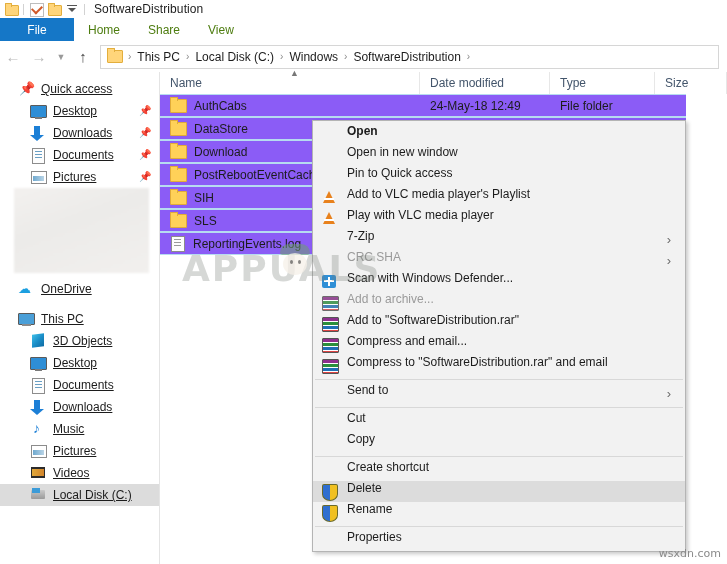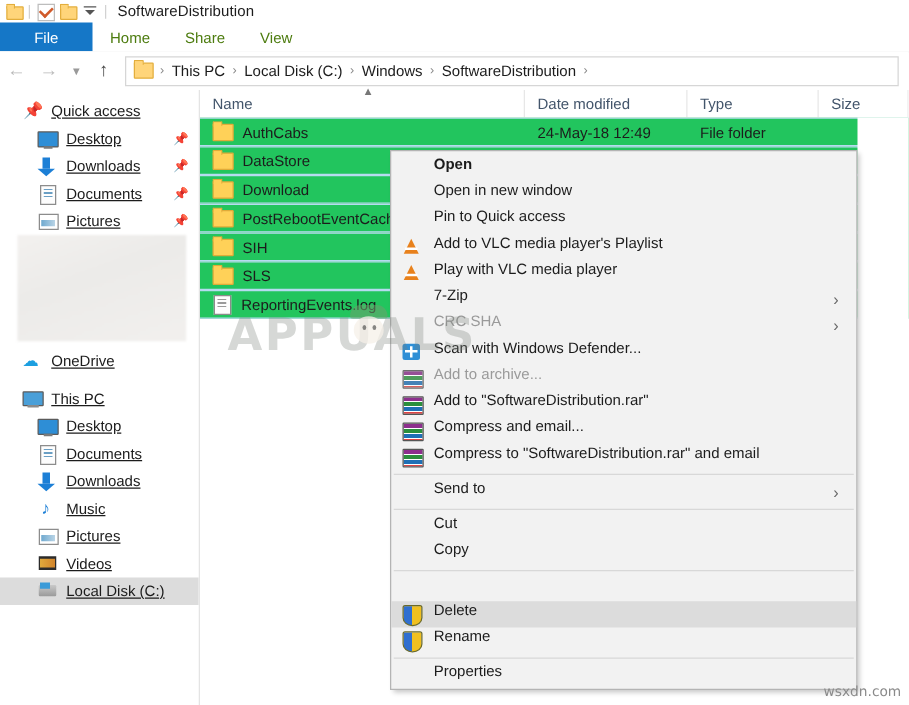--- a/index.html
+++ b/index.html
@@ -158,21 +158,21 @@
 
   
   .filelist {
     position: absolute; left: 160px; top: 94px; width: 567px; height: 470px;
     background: #ffffff; overflow: hidden;
   }
   .frow {
     height: 21px; display: flex; align-items: center;
     font-size: 12px; color: #1c1c1c; position: relative;
   }
-  .frow.selected { background: #22c55e; border-top: 1px solid #b6dbf0; border-bottom: 1px solid #b6dbf0; }
+  .frow.selected { background: #8b5cf6; border-top: 1px solid #b6dbf0; border-bottom: 1px solid #b6dbf0; }
   .fcell-name { width: 260px; display: flex; align-items: center; padding-left: 10px; box-sizing: border-box; }
   .fcell-date { width: 130px; padding-left: 10px; box-sizing: border-box; }
   .fcell-type { width: 105px; padding-left: 10px; box-sizing: border-box; }
   .fcell-size { width: 72px; padding-left: 10px; box-sizing: border-box; text-align: right; padding-right: 8px; }
   .f-folder {
     width: 15px; height: 12px; background: #ffd158; border: 1px solid #e0ab39;
     position: relative; margin-right: 7px; border-radius: 0 1px 1px 1px; flex:none;
   }
   .f-folder:before {
     content:""; position:absolute; left:-1px; top:-3px; width:6px; height:3px;
@@ -381,20 +381,26 @@
     <div style="height:8px"></div>
 
     <div class="navitem" style="padding-left:18px">
       <span class="nav-ico">
           <span class="ico-thispc"></span>
         </span>
       <span class="nav-label">This PC</span>
     </div>
     <div class="navitem" style="padding-left:30px">
       <span class="nav-ico">
+          <span class="ico-3d"></span>
+        </span>
+      <span class="nav-label">3D Objects</span>
+    </div>
+    <div class="navitem" style="padding-left:30px">
+      <span class="nav-ico">
           <span class="ico-desktop"></span>
         </span>
       <span class="nav-label">Desktop</span>
     </div>
     <div class="navitem" style="padding-left:30px">
       <span class="nav-ico">
           <span class="ico-doc"></span>
         </span>
       <span class="nav-label">Documents</span>
     </div>
@@ -617,20 +623,21 @@
 
     <div class="ctxitem">
       <span class="ctx-ico"></span>
       <span class="ctxlabel">Copy</span>
     </div>
 
     <div class="ctxsep"></div>
 
     <div class="ctxitem">
       <span class="ctx-ico"></span>
+      <span class="ctxlabel">Create shortcut</span>
     </div>
 
     <div class="ctxitem highlight">
       <span class="ctx-ico">
           <span class="uac-shield"></span>
         </span>
       <span class="ctxlabel">Delete</span>
     </div>
 
     <div class="ctxitem">

